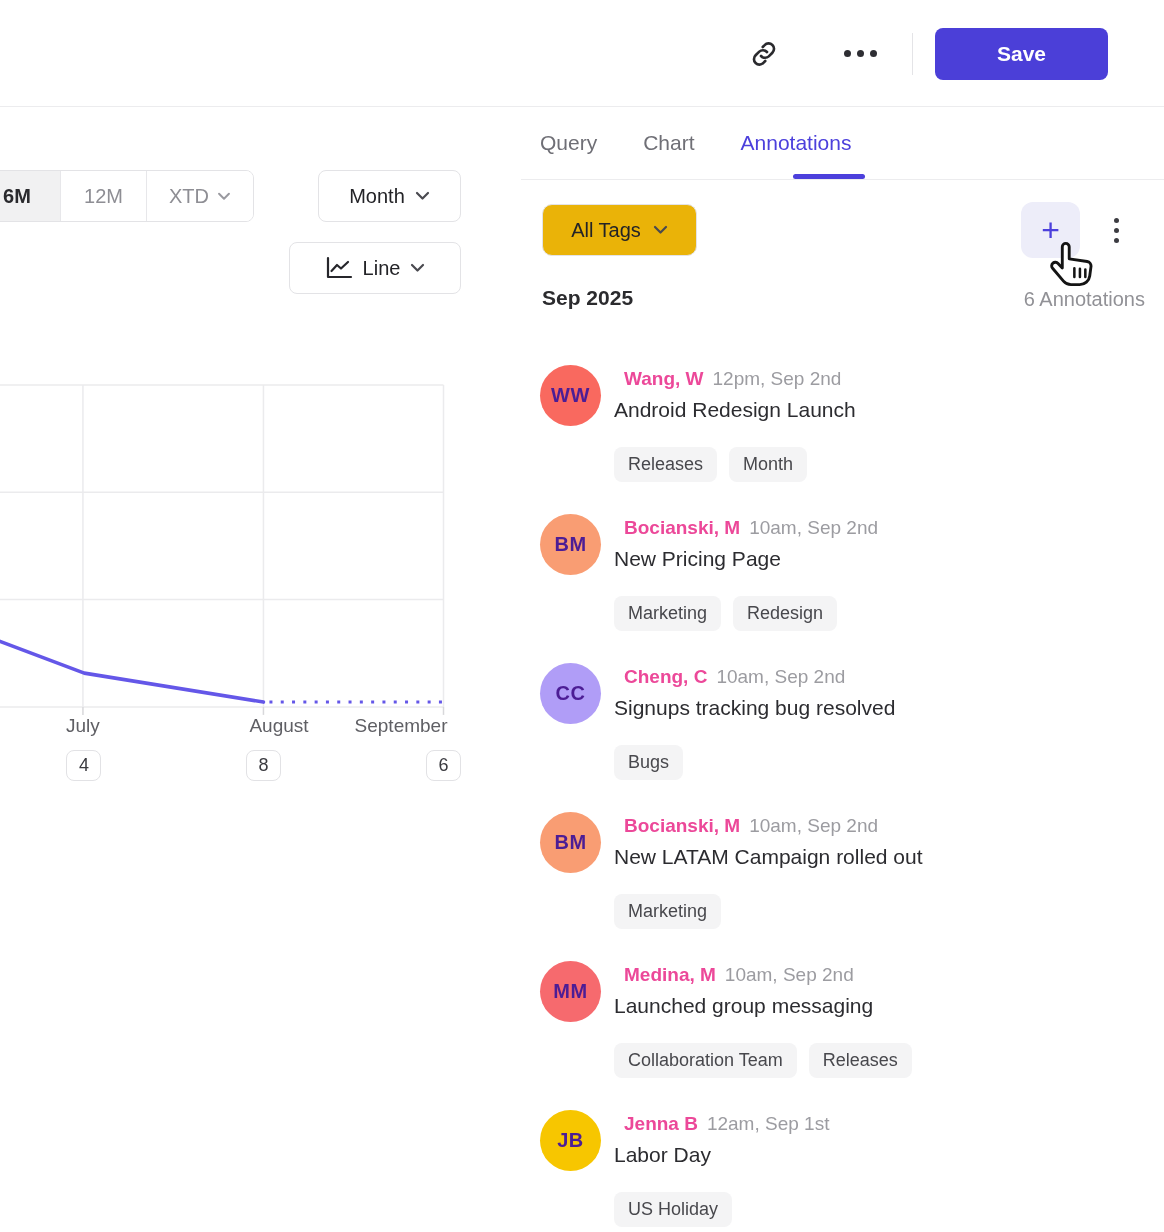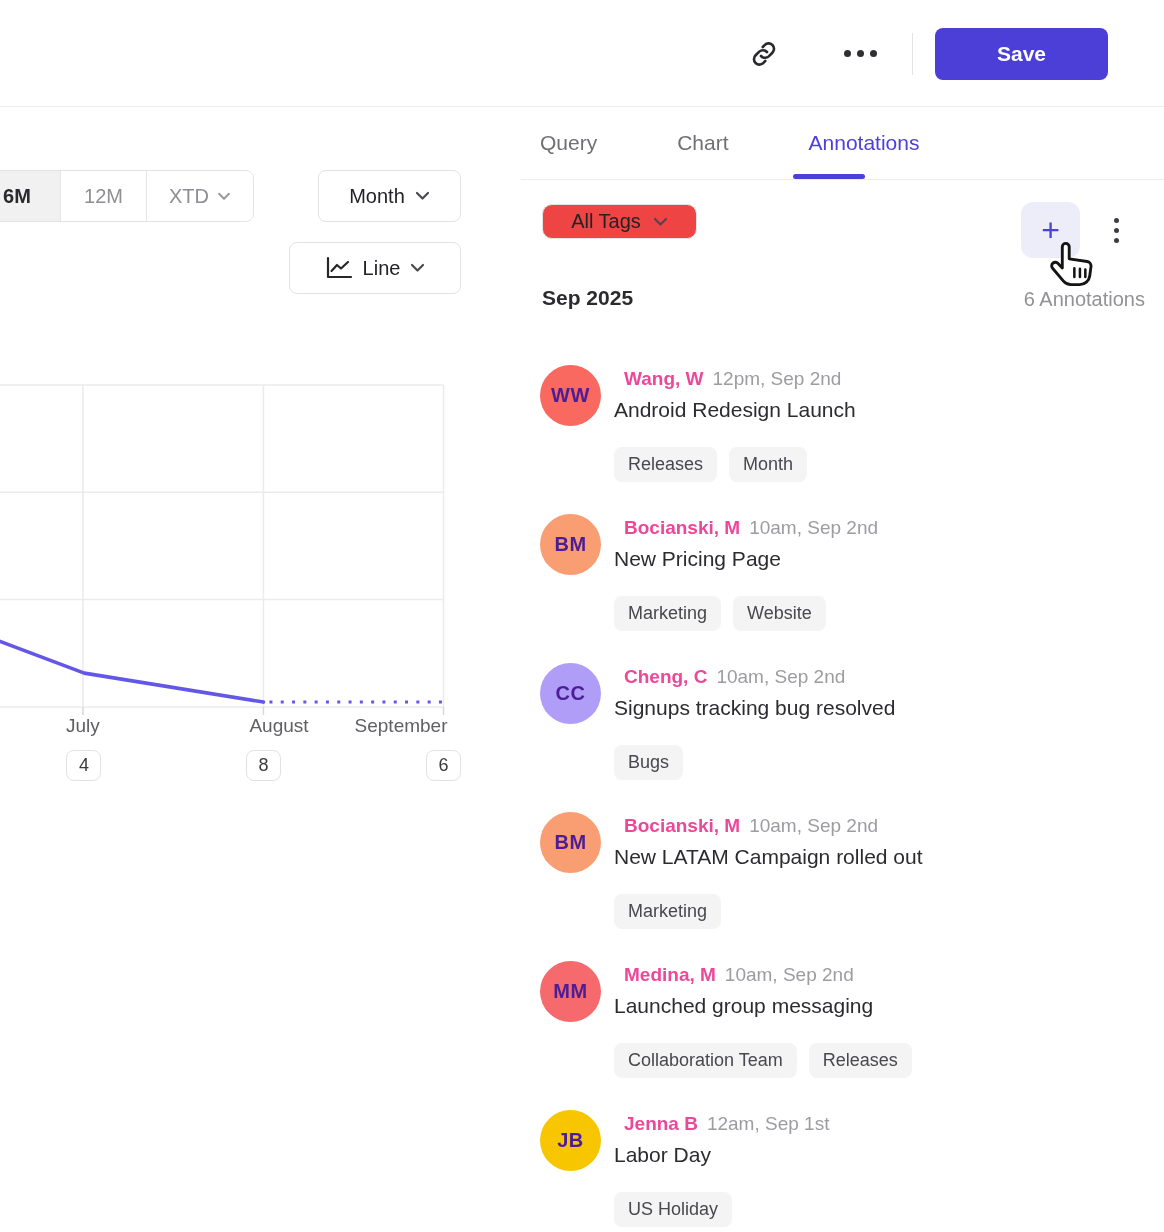--- a/index.html
+++ b/index.html
@@ -35,27 +35,27 @@
   .count-badge { position:absolute; top:0; width:35px; height:31px; border:1px solid #e2e2e5; border-radius:8px; background:#fff; display:flex; align-items:center; justify-content:center; font-size:18px; color:#3a3a3f; cursor:pointer; }
 
   .table-area { position:absolute; left:0; top:740px; width:521px; height:170px; }
   .th-cell { position:absolute; top:50px; font-size:21px; font-weight:700; color:#4b4b50; white-space:nowrap; transform:translateX(-100%); }
   .table-rule-1 { position:absolute; left:0; top:105px; width:521px; height:1px; background:#e9e9eb; }
   .table-rule-2 { position:absolute; left:0; top:167px; width:521px; height:1px; background:#f1f1f3; }
   .td-cell { position:absolute; top:125px; font-family:"DejaVu Sans Mono",monospace; font-size:20px; color:#57575c; white-space:nowrap; transform:translateX(-100%); letter-spacing:1px; }
 
   
   .right-panel { position:absolute; left:521px; top:107px; width:643px; height:1125px; background:#fff; }
-  .tabs-row { position:relative; height:73px; border-bottom:1px solid #ececee; display:flex; align-items:center; gap:80px; padding-left:19px; }
+  .tabs-row { position:relative; height:73px; border-bottom:1px solid #ececee; display:flex; align-items:center; gap:46px; padding-left:19px; }
   .tab { font-size:21px; color:#6f6f76; background:none; border:none; font-family:inherit; cursor:pointer; padding:0; }
   .tab.active { color:#4c40dc; font-weight:400; }
   .tab-underline { position:absolute; left:272px; bottom:0; width:72px; height:5px; border-radius:3px; background:#4c40dc; }
 
   .toolbar { position:relative; height:100px; }
-  .alltags-btn { position:absolute; left:21px; top:24px; width:155px; height:35px; background:#ef4444; border:1px solid #e3e3e6; border-radius:10px; display:flex; align-items:center; justify-content:center; gap:12px; font-family:inherit; font-size:20px; color:#232327; cursor:pointer; }
+  .alltags-btn { position:absolute; left:21px; top:24px; width:155px; height:52px; background:#eab308; border:1px solid #e3e3e6; border-radius:10px; display:flex; align-items:center; justify-content:center; gap:12px; font-family:inherit; font-size:20px; color:#232327; cursor:pointer; }
   .plus-btn { position:absolute; left:500px; top:22px; width:59px; height:56px; background:#ededf9; border:none; border-radius:12px; font-size:32px; font-weight:400; color:#4c40dc; font-family:inherit; cursor:pointer; line-height:52px; }
   .kebab-btn { position:absolute; left:582px; top:26px; width:26px; height:48px; display:flex; flex-direction:column; align-items:center; justify-content:center; gap:5px; background:none; border:none; cursor:pointer; }
   .kebab-btn i { width:5px; height:5px; border-radius:50%; background:#3c3c42; }
 
   .section-row { position:relative; height:60px; }
   .section-title { position:absolute; left:21px; top:6px; font-size:21px; font-weight:700; color:#2b2b2e; }
   .section-count { position:absolute; right:19px; top:8px; font-size:20px; color:#919196; }
 
   .ann-list { position:absolute; left:19px; top:258px; width:610px; }
   .ann-item { display:flex; margin-bottom:32px; cursor:pointer; }
@@ -206,21 +206,21 @@
       <div class="ann-item">
         <div class="avatar" style="background: rgb(249, 157, 115);">BM</div>
         <div class="ann-body">
           <div class="ann-meta">
             <span class="ann-name">Bocianski, M</span>
             <span class="ann-time">10am, Sep 2nd</span>
           </div>
           <div class="ann-title">New Pricing Page</div>
           <div class="ann-tags">
             <span class="tag-pill">Marketing</span>
-            <span class="tag-pill">Website</span>
+            <span class="tag-pill">Redesign</span>
           </div>
         </div>
       </div>
       <div class="ann-item">
         <div class="avatar" style="background: rgb(176, 157, 247);">CC</div>
         <div class="ann-body">
           <div class="ann-meta">
             <span class="ann-name">Cheng, C</span>
             <span class="ann-time">10am, Sep 2nd</span>
           </div>

